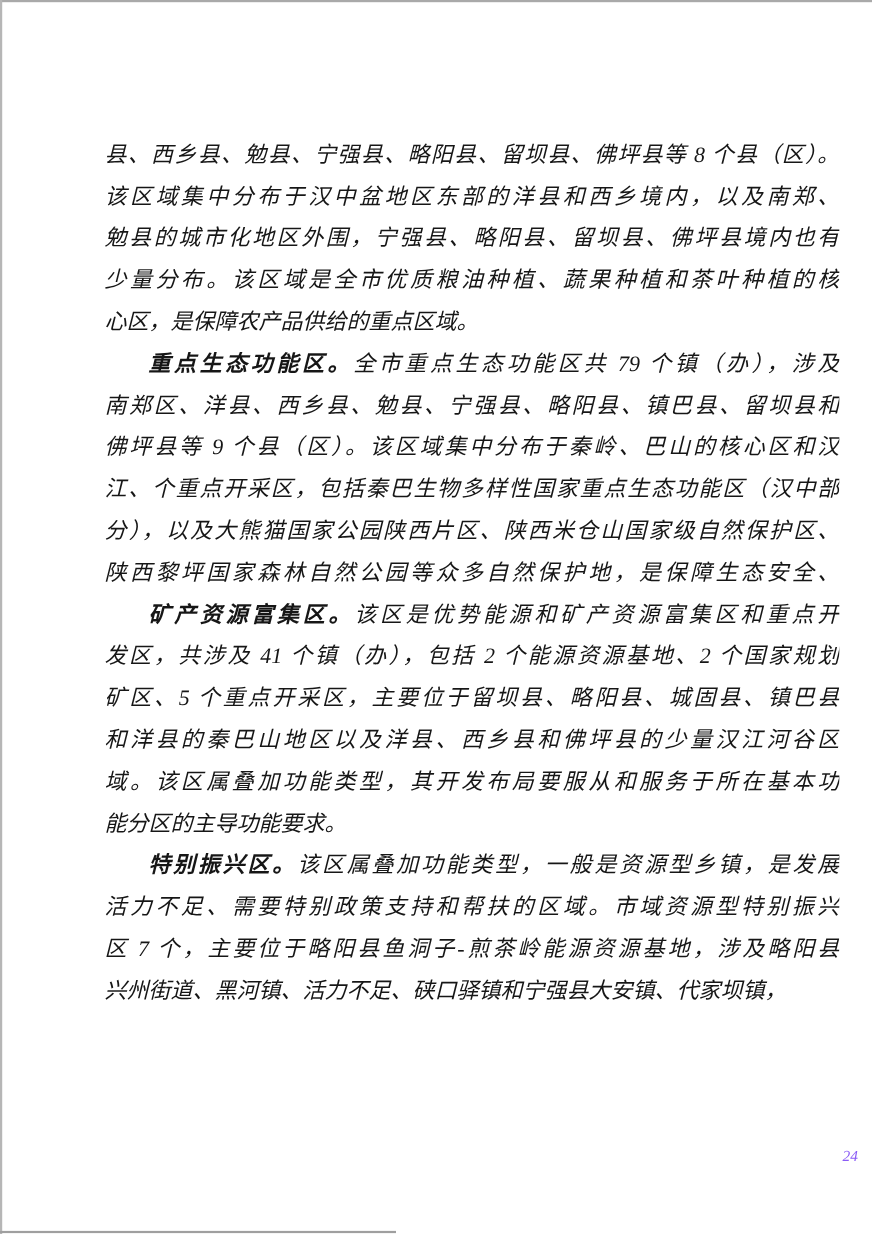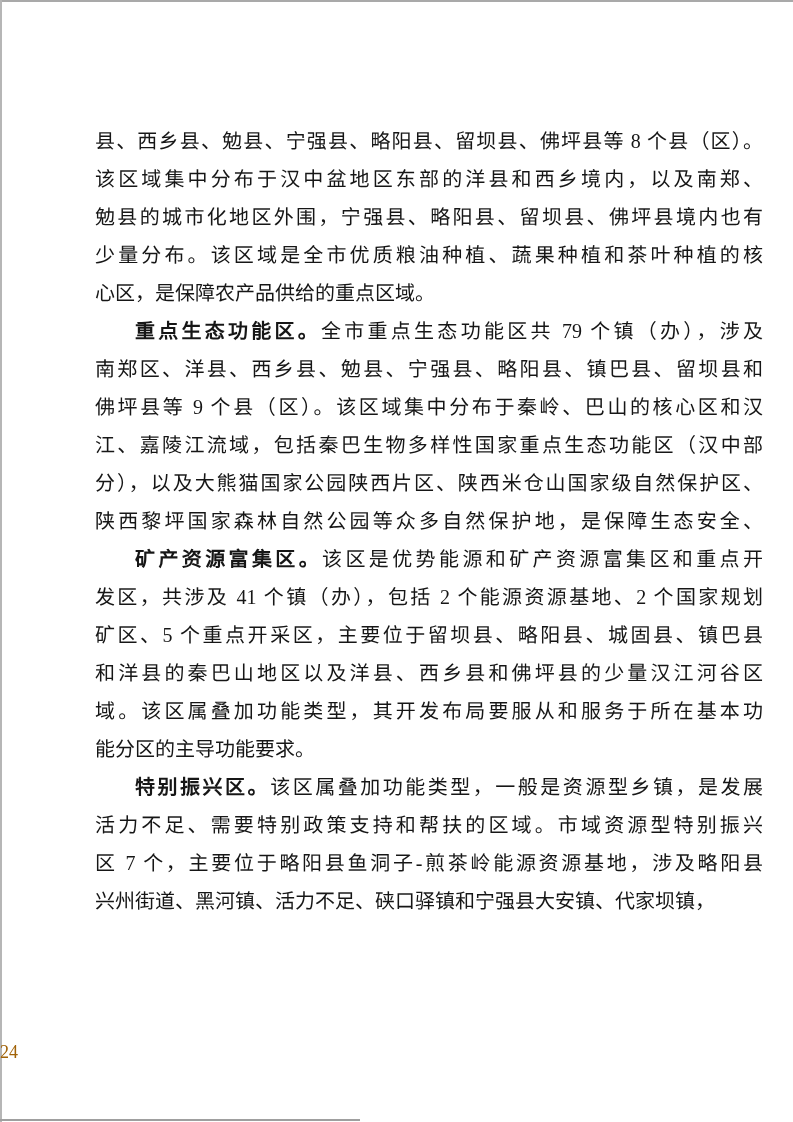--- a/index.html
+++ b/index.html
@@ -8,20 +8,21 @@
     background: #ffffff;
   }
   .page {
     position: relative;
     width: 793px;
     height: 1122px;
     background: #ffffff;
     overflow: hidden;
     font-family: "Liberation Serif", "DejaVu Serif", serif;
     color: #161616;
+    font-style: italic;
   }
   
   .edge { position: absolute; pointer-events: none; }
   .edge-top    { left: 0; top: 0; width: 793px; height: 2px; background: #a9a9a9; }
   .edge-left   { left: 0; top: 0; width: 2px; height: 1122px; background: #b6b6b6; }
   .edge-bottom { left: 0; top: 1119px; width: 360px; height: 2px; background: #9f9f9f; }
 
   .content {
     position: absolute;
     left: 95px;
@@ -43,23 +44,23 @@
   .line.indent { padding-left: 40px; }
   .line b { font-weight: 700; }
 
   .footer {
     position: absolute;
     left: 0;
     top: 1040px;
     width: 780px;
     height: 24px;
     line-height: 24px;
-    text-align: left;
-    font-size: 18px;
-    color: #a16207;
+    text-align: right;
+    font-size: 14px;
+    color: #8b5cf6;
   }
 </style>
 </head>
 <body>
 
 <div class="page">
   <div class="edge edge-top"></div>
   <div class="edge edge-left"></div>
   <div class="edge edge-bottom"></div>
 
@@ -68,21 +69,21 @@
         <div class="line">县、西乡县、勉县、宁强县、略阳县、留坝县、佛坪县等 8 个县（区）。</div>
         <div class="line">该区域集中分布于汉中盆地区东部的洋县和西乡境内，以及南郑、</div>
         <div class="line">勉县的城市化地区外围，宁强县、略阳县、留坝县、佛坪县境内也有</div>
         <div class="line">少量分布。该区域是全市优质粮油种植、蔬果种植和茶叶种植的核</div>
         <div class="line short">心区，是保障农产品供给的重点区域。</div>
       </div>
       <div class="para">
         <div class="line indent"><b>重点生态功能区。</b>全市重点生态功能区共 79 个镇（办），涉及</div>
         <div class="line">南郑区、洋县、西乡县、勉县、宁强县、略阳县、镇巴县、留坝县和</div>
         <div class="line">佛坪县等 9 个县（区）。该区域集中分布于秦岭、巴山的核心区和汉</div>
-        <div class="line">江、嘉陵江流域，包括秦巴生物多样性国家重点生态功能区（汉中部</div>
+        <div class="line">江、个重点开采区，包括秦巴生物多样性国家重点生态功能区（汉中部</div>
         <div class="line">分），以及大熊猫国家公园陕西片区、陕西米仓山国家级自然保护区、</div>
         <div class="line">陕西黎坪国家森林自然公园等众多自然保护地，是保障生态安全、</div>
       </div>
       <div class="para">
         <div class="line indent"><b>矿产资源富集区。</b>该区是优势能源和矿产资源富集区和重点开</div>
         <div class="line">发区，共涉及 41 个镇（办），包括 2 个能源资源基地、2 个国家规划</div>
         <div class="line">矿区、5 个重点开采区，主要位于留坝县、略阳县、城固县、镇巴县</div>
         <div class="line">和洋县的秦巴山地区以及洋县、西乡县和佛坪县的少量汉江河谷区</div>
         <div class="line">域。该区属叠加功能类型，其开发布局要服从和服务于所在基本功</div>
         <div class="line short">能分区的主导功能要求。</div>

